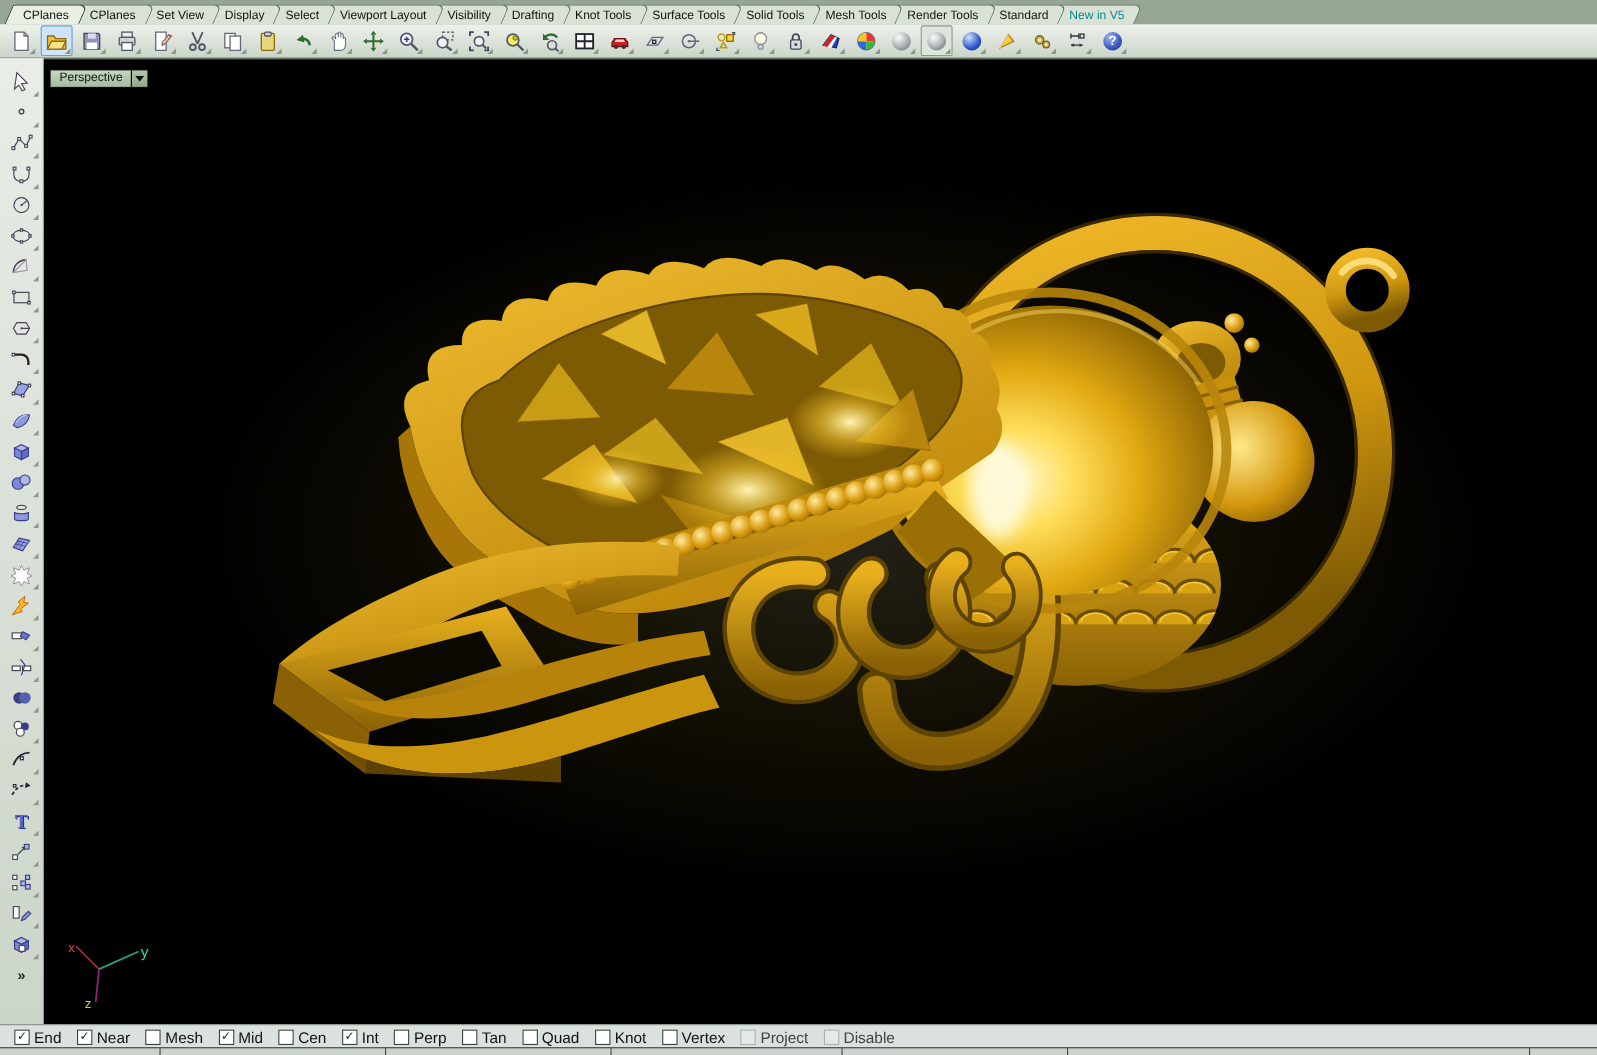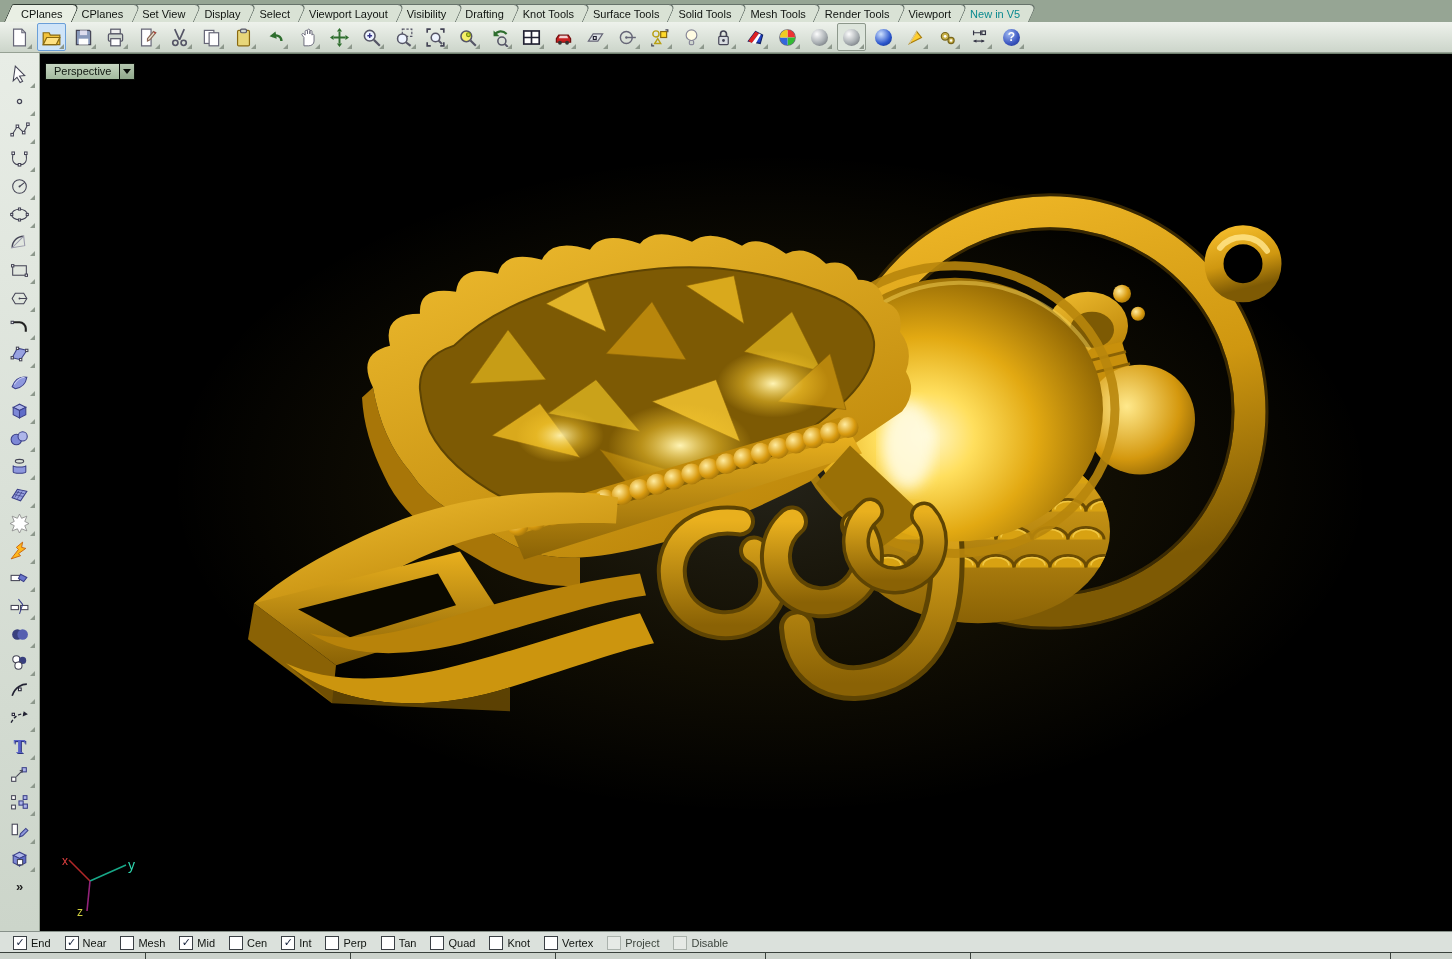--- a/index.html
+++ b/index.html
@@ -36,21 +36,21 @@
   .vp-drop{width:14px;background:linear-gradient(#b4c6af,#90a98b);border-left:1px solid #0a0f0a;display:flex;align-items:center;justify-content:center;cursor:pointer;}
   .vp-drop .tri{width:0;height:0;border-left:4px solid transparent;border-right:4px solid transparent;border-top:5px solid #0a0f0a;}
   .scene{position:absolute;inset:0;width:100%;height:100%;}
   .gizmo{position:absolute;left:20px;bottom:12px;z-index:4;}
   
   .statusbar{height:29px;background:#dbe1dc;border-top:1px solid #87918a;position:relative;box-sizing:border-box;}
   .osnap-row{display:flex;align-items:center;height:21px;padding-left:13px;gap:14px;}
   .osnap{display:flex;align-items:center;gap:4px;cursor:pointer;}
   .cb{width:12px;height:12px;background:#fff;border:1px solid #3a3f44;display:flex;align-items:center;justify-content:center;font-size:11px;line-height:1;color:#14203a;box-sizing:content-box;}
   .cb.disabled{border-color:#aab2ac;background:#e6eae6;}
-  .osnap label{font-size:11px;color:#101410;cursor:pointer;}
+  .osnap label{font-size:14px;color:#101410;cursor:pointer;}
   .osnap.disabled label{color:#3c443c;}
   .cells{position:absolute;left:0;right:0;bottom:0;height:7px;background:#ccd3cc;border-top:1px solid #39413b;}
   .cell-div{position:absolute;top:0;bottom:0;width:1px;background:#39413b;}
 </style>
 </head>
 <body>
 
 <div class="app">
 
   <div class="tabbar" id="tabbar">
@@ -60,21 +60,21 @@
       <div class="tab" style="z-index: 17;"><span>Display</span></div>
       <div class="tab" style="z-index: 16; margin-top: 46px;"><span>Select</span></div>
       <div class="tab" style="z-index: 15;"><span>Viewport Layout</span></div>
       <div class="tab" style="z-index: 14;"><span>Visibility</span></div>
       <div class="tab" style="z-index: 13;"><span>Drafting</span></div>
       <div class="tab" style="z-index: 12;"><span>Knot Tools</span></div>
       <div class="tab" style="z-index: 11;"><span>Surface Tools</span></div>
       <div class="tab" style="z-index: 10;"><span>Solid Tools</span></div>
       <div class="tab" style="z-index: 9; margin-top: 34px;"><span>Mesh Tools</span></div>
       <div class="tab" style="z-index: 8;"><span>Render Tools</span></div>
-      <div class="tab" style="z-index: 7;"><span>Viewport</span></div>
+      <div class="tab" style="z-index: 7;"><span>Standard</span></div>
       <div class="tab" style="z-index: 6;"><span style="color: rgb(10, 138, 144);">New in V5</span></div>
     </div>
 
   <div class="toolbar" id="toolbar">
       <div class="tbtn">
         <span style="display: flex; align-items: center; justify-content: center;">
           <svg viewBox="0 0 16 16">
             <path d="M3 1h7l3 3v11H3z" fill="#fff" stroke="#667"></path>
             <path d="M10 1v3h3" fill="none" stroke="#667"></path>
           </svg>

